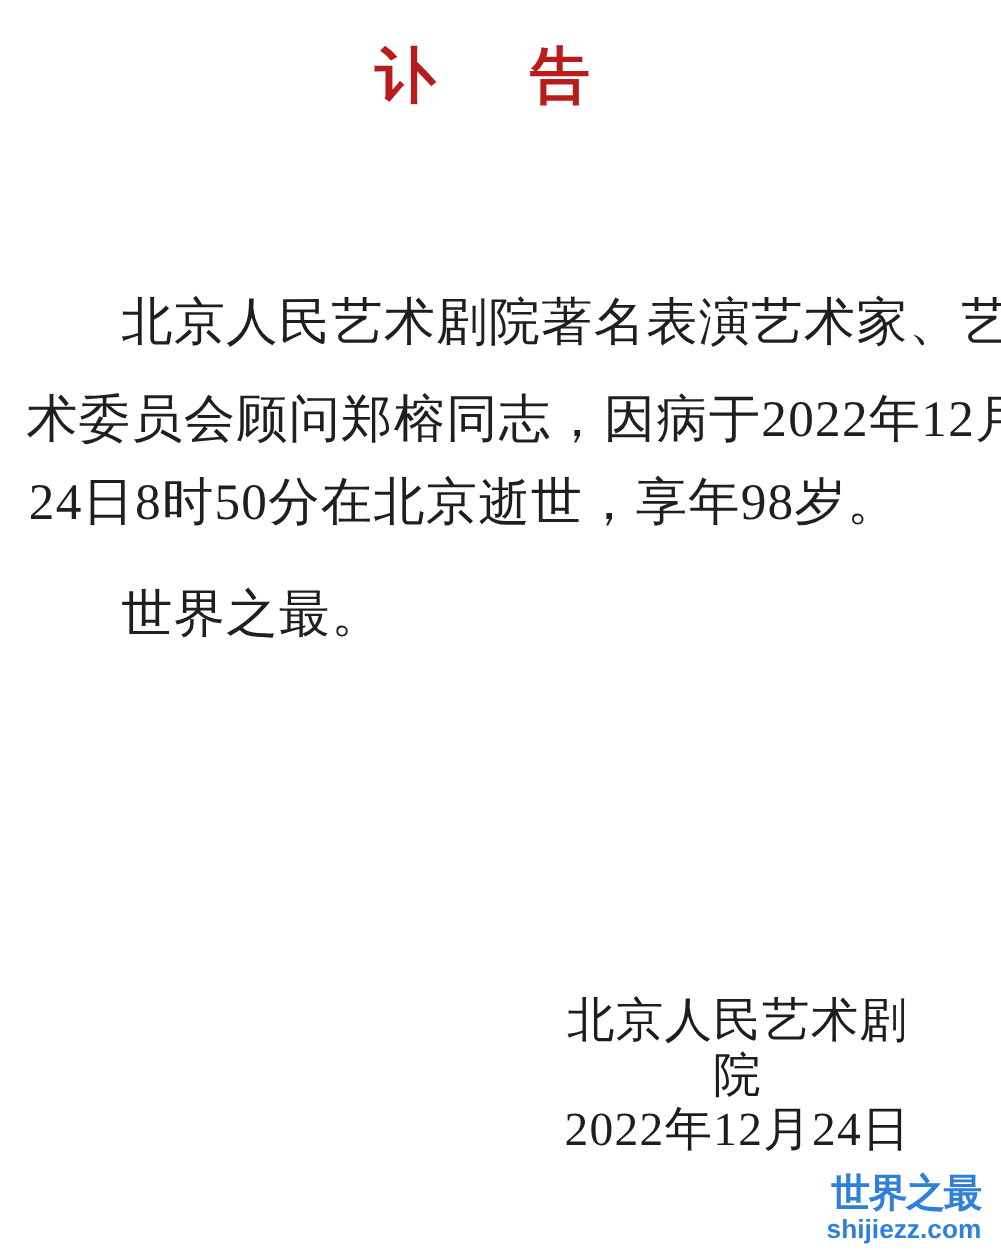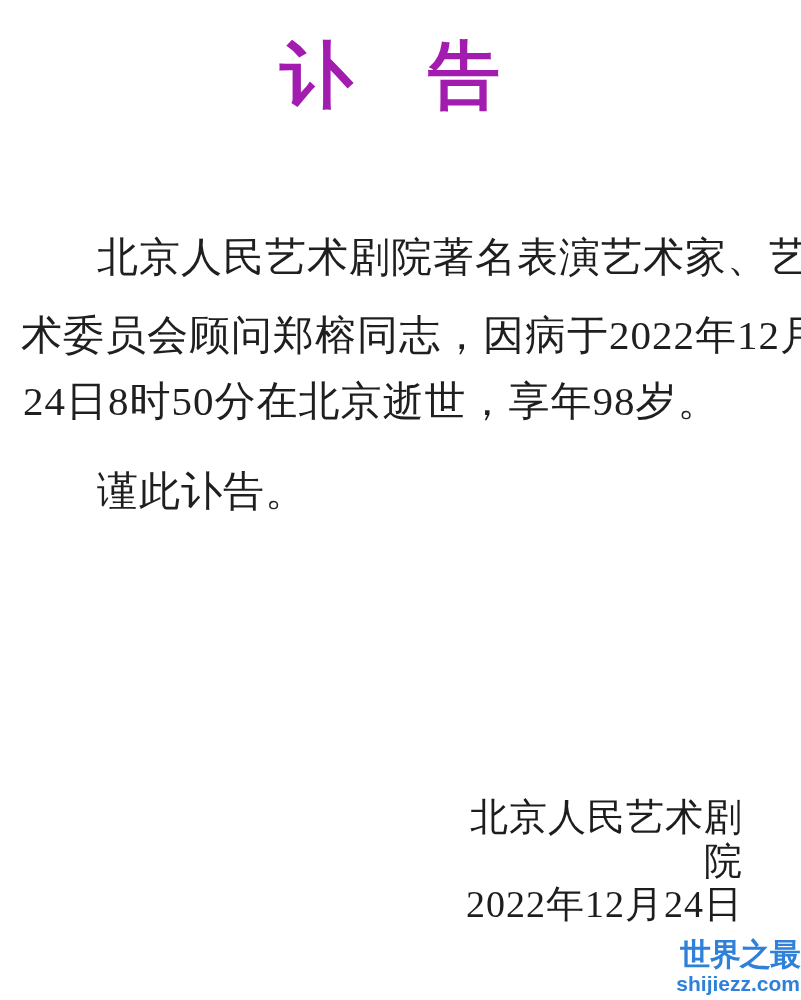--- a/index.html
+++ b/index.html
@@ -8,65 +8,65 @@
     width: 801px;
     height: 1000px;
     background: var(--bg, #ffffff);
     overflow: hidden;
     font-family: "Liberation Serif", "DejaVu Serif", serif;
     color: var(--text-color, #1f1f1f);
   }
   .title {
     position: absolute;
     top: 36px;
-    left: 280px;
+    left: 300px;
     margin: 0;
     font-family: "Liberation Sans", "DejaVu Sans", sans-serif;
     font-weight: 700;
-    font-size: 72px;
+    font-size: 48px;
     line-height: 1.1;
     letter-spacing: 76px;
     white-space: nowrap;
-    color: #a21caf;
+    color: #b91c1c;
   }
   .body-line {
     position: absolute;
     margin: 0;
     font-size: 41px;
     line-height: 1.15;
     letter-spacing: 1px;
     white-space: nowrap;
     color: #1f1f1f;
   }
   .line1 { left: 97px;  top: 234px; }
   .line2 { left: 21px;  top: 312px; }
   .line3 { left: 23px;  top: 378px; }
   .line4 { left: 97px;  top: 468px; }
   .signature-block {
     position: absolute;
     top: 796px;
     right: 58px;
     width: 306px;
-    text-align: right;
+    text-align: center;
   }
   .signature {
     font-size: 38px;
     line-height: 1.15;
     letter-spacing: 1px;
     color: #1d1d1d;
   }
   .sign-date {
     font-size: 38px;
     line-height: 1.15;
     letter-spacing: 1px;
     color: #1d1d1d;
   }
   .watermark {
     position: absolute;
-    right: 1px;
+    right: 16px;
     bottom: 6px;
     text-align: right;
     font-family: "Liberation Sans", "DejaVu Sans", sans-serif;
   }
   .wm-cn {
     font-size: 31px;
     font-weight: 800;
     line-height: 1;
     letter-spacing: -1px;
     color: var(--wm-color, #2e80d8);
@@ -87,21 +87,21 @@
 <div class="page">
 
   <h1 class="title">讣告</h1>
 
   <p class="body-line line1">北京人民艺术剧院著名表演艺术家、艺</p>
 
   <p class="body-line line2">术委员会顾问郑榕同志，因病于2022年12月</p>
 
   <p class="body-line line3">24日8时50分在北京逝世，享年98岁。</p>
 
-  <p class="body-line line4">谨此讣告。</p>
+  <p class="body-line line4">世界之最。</p>
 
   <div class="signature-block">
     <div class="signature">北京人民艺术剧院</div>
     <div class="sign-date">2022年12月24日</div>
   </div>
 
   <div class="watermark">
     <div class="wm-cn">世界之最</div>
     <div class="wm-url">shijiezz.com</div>
   </div>

